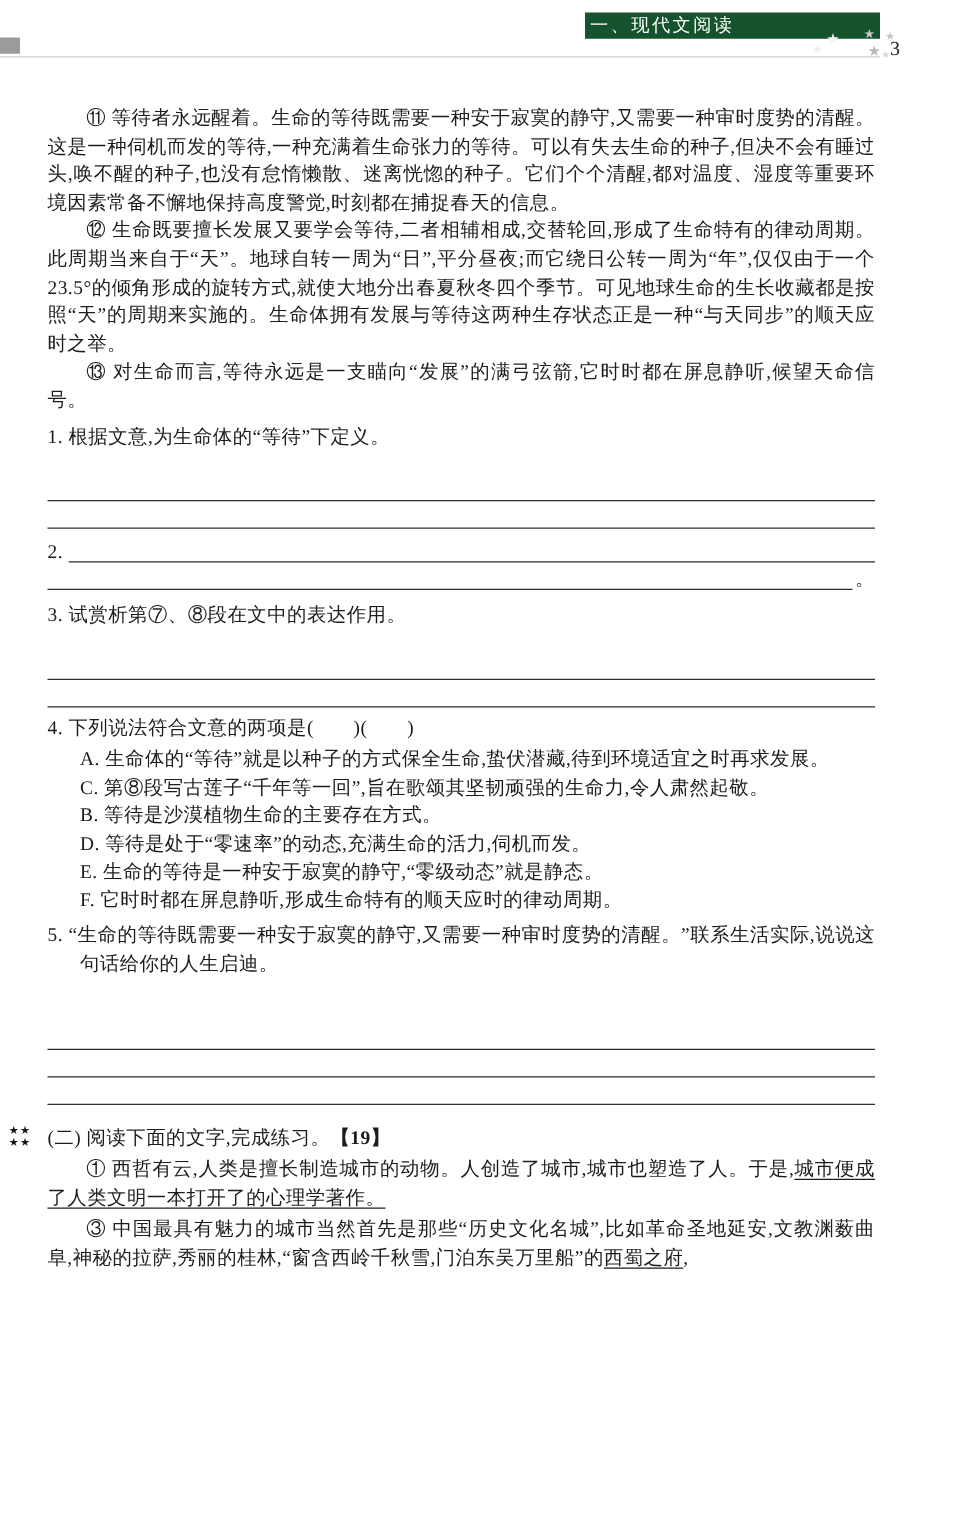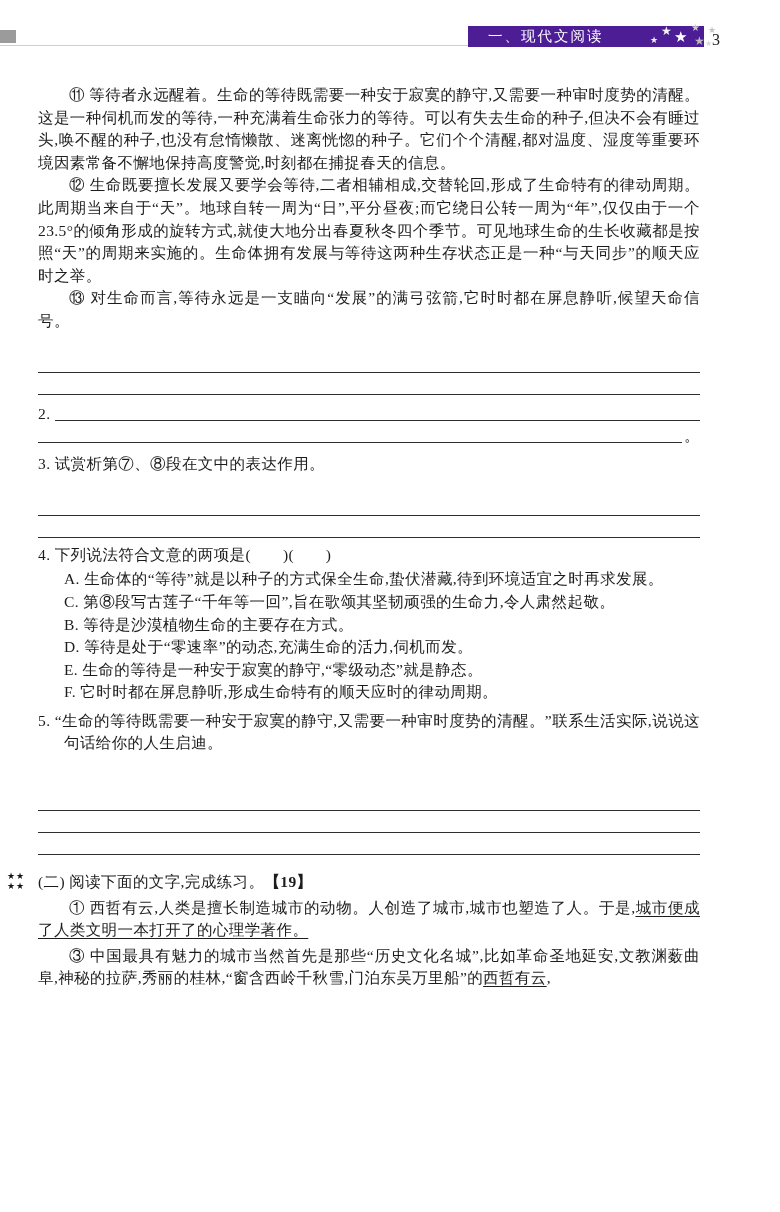--- a/index.html
+++ b/index.html
@@ -3,21 +3,21 @@
 <meta charset="utf-8">
 <style>
   * { margin:0; padding:0; box-sizing:border-box; }
   html,body { background:#e9e9e9; }
   body { font-family:"Liberation Serif","DejaVu Serif",serif; }
   .page { position:relative; width:780px; height:1212px; margin:0 auto; background:#ffffff; color:#1c1c1c; overflow:hidden; }
 
   
   .edge-tab { position:absolute; left:0; top:30px; width:16px; height:13px; background:#9b9b9b; }
   .header-rule { position:absolute; left:0; top:45px; width:704px; height:1px; background:#cfcfcf; }
-  .header-bar { position:absolute; left:468px; top:26px; width:236px; height:21px; background:#4c1d95; color:#ffffff; display:flex; align-items:center; padding-left:20px; font-size:14.5px; letter-spacing:2px; font-family:"Liberation Sans","DejaVu Sans",sans-serif; }
+  .header-bar { position:absolute; left:468px; top:10px; width:236px; height:21px; background:#14532d; color:#ffffff; display:flex; align-items:center; padding-left:4px; font-size:14.5px; letter-spacing:2px; font-family:"Liberation Sans","DejaVu Sans",sans-serif; }
   .page-num { position:absolute; left:712px; top:31px; font-size:16px; color:#222; }
   .hstar { position:absolute; z-index:3; font-family:"DejaVu Sans",sans-serif; line-height:1; }
   .s1{left:650px;top:36px;font-size:9px;color:#ececec;}
   .s2{left:661px;top:25px;font-size:12px;color:#f4f4f4;}
   .s3{left:674px;top:30px;font-size:15px;color:#ffffff;}
   .s4{left:691px;top:23px;font-size:10px;color:#cccccc;}
   .s5{left:694px;top:35px;font-size:12px;color:#b9b9b9;}
   .s6{left:708px;top:26px;font-size:9px;color:#c4c4c4;}
   .s7{left:705px;top:40px;font-size:8px;color:#d8d8d8;}
 
@@ -59,20 +59,21 @@
   <span class="hstar s6">★</span>
   <span class="hstar s7">★</span>
   <div class="page-num">3</div>
 
   <main class="content">
 
     <p class="para">⑪ 等待者永远醒着。生命的等待既需要一种安于寂寞的静守,又需要一种审时度势的清醒。这是一种伺机而发的等待,一种充满着生命张力的等待。可以有失去生命的种子,但决不会有睡过头,唤不醒的种子,也没有怠惰懒散、迷离恍惚的种子。它们个个清醒,都对温度、湿度等重要环境因素常备不懈地保持高度警觉,时刻都在捕捉春天的信息。</p>
     <p class="para">⑫ 生命既要擅长发展又要学会等待,二者相辅相成,交替轮回,形成了生命特有的律动周期。此周期当来自于“天”。地球自转一周为“日”,平分昼夜;而它绕日公转一周为“年”,仅仅由于一个 23.5°的倾角形成的旋转方式,就使大地分出春夏秋冬四个季节。可见地球生命的生长收藏都是按照“天”的周期来实施的。生命体拥有发展与等待这两种生存状态正是一种“与天同步”的顺天应时之举。</p>
     <p class="para">⑬ 对生命而言,等待永远是一支瞄向“发展”的满弓弦箭,它时时都在屏息静听,候望天命信号。</p>
 
+    <div class="question"><span>1.</span> <span>根据文意,为生命体的“等待”下定义。</span></div>
     <div class="answer-area">
       <div class="answer-line"></div>
       <div class="answer-line"></div>
     </div>
 
     <div class="q2-line">
       <span class="nowrap">2.</span>&nbsp;<span class="blank"></span>
     </div>
     <div class="full-line">
       <span class="blank"></span>
@@ -104,16 +105,16 @@
 
     <div class="section-heading">
       <span class="diff-stars">
         <span>★★</span>
         <span>★★</span>
       </span>
       <span>(二) 阅读下面的文字,完成练习。</span><span class="badge">【19】</span>
     </div>
 
     <p class="p2para"><span>① 西哲有云,人类是擅长制造城市的动物。人创造了城市,城市也塑造了人。于是,</span><span class="u">城市便成了人类文明一本打开了的心理学著作。</span></p>
-    <p class="p2para"><span>③ 中国最具有魅力的城市当然首先是那些“历史文化名城”,比如革命圣地延安,文教渊薮曲阜,神秘的拉萨,秀丽的桂林,“窗含西岭千秋雪,门泊东吴万里船”的</span><span class="u">西哲有云</span><span>,</span></p>
+    <p class="p2para"><span>③ 中国最具有魅力的城市当然首先是那些“历史文化名城”,比如革命圣地延安,文教渊薮曲阜,神秘的拉萨,秀丽的桂林,“窗含西岭千秋雪,门泊东吴万里船”的</span><span class="u">西蜀之府</span><span>,</span></p>
 
   </main>
 </div>
 
 </body></html>

